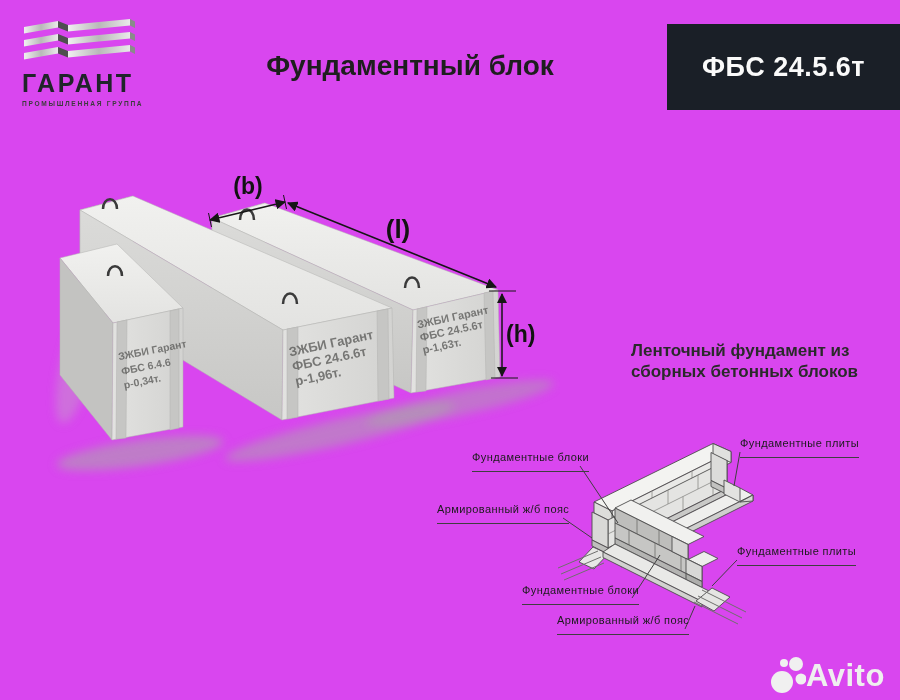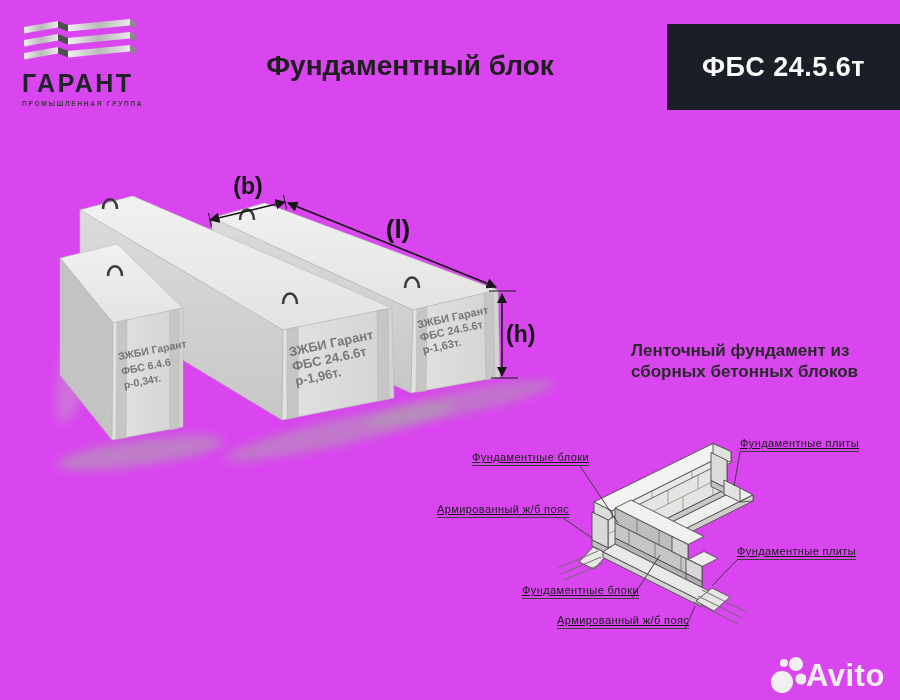--- a/index.html
+++ b/index.html
@@ -13,21 +13,21 @@
   #logo-sub{font-size:6.6px;font-weight:700;letter-spacing:1.7px;color:#3c3c3c;margin-top:4px;white-space:nowrap;}
   #main-title{left:250px;top:50px;width:320px;text-align:center;font-size:28px;font-weight:800;color:#1e1e1e;}
   #badge{left:667px;top:24px;width:233px;height:86px;background:#1a1f27;display:flex;align-items:center;justify-content:center;}
   #badge span{color:#fafafa;font-size:27px;font-weight:800;letter-spacing:0.5px;}
 
   
   #strip-heading{left:592px;top:340px;width:230px;font-size:17px;font-weight:800;line-height:1.25;color:#2a2a2a;margin-left:39px;}
 
   
   .dlabel{font-size:11px;letter-spacing:0.4px;color:#1b1b1b;border-bottom:1px solid #3f3f3f;
-          padding-bottom:2px;white-space:nowrap;line-height:1;text-decoration:underline;}
+          padding-bottom:8px;white-space:nowrap;line-height:1;}
 
   
   #footer-caption{left:22px;top:644px;font-size:25px;font-weight:800;color:#222;}
 
   
   #watermark{left:770px;top:650px;width:130px;height:50px;}
   #watermark-text{position:absolute;left:36px;top:8px;font-size:31px;font-weight:800;color:#efefef;letter-spacing:0.5px;}
 </style>
 </head>
 <body>

